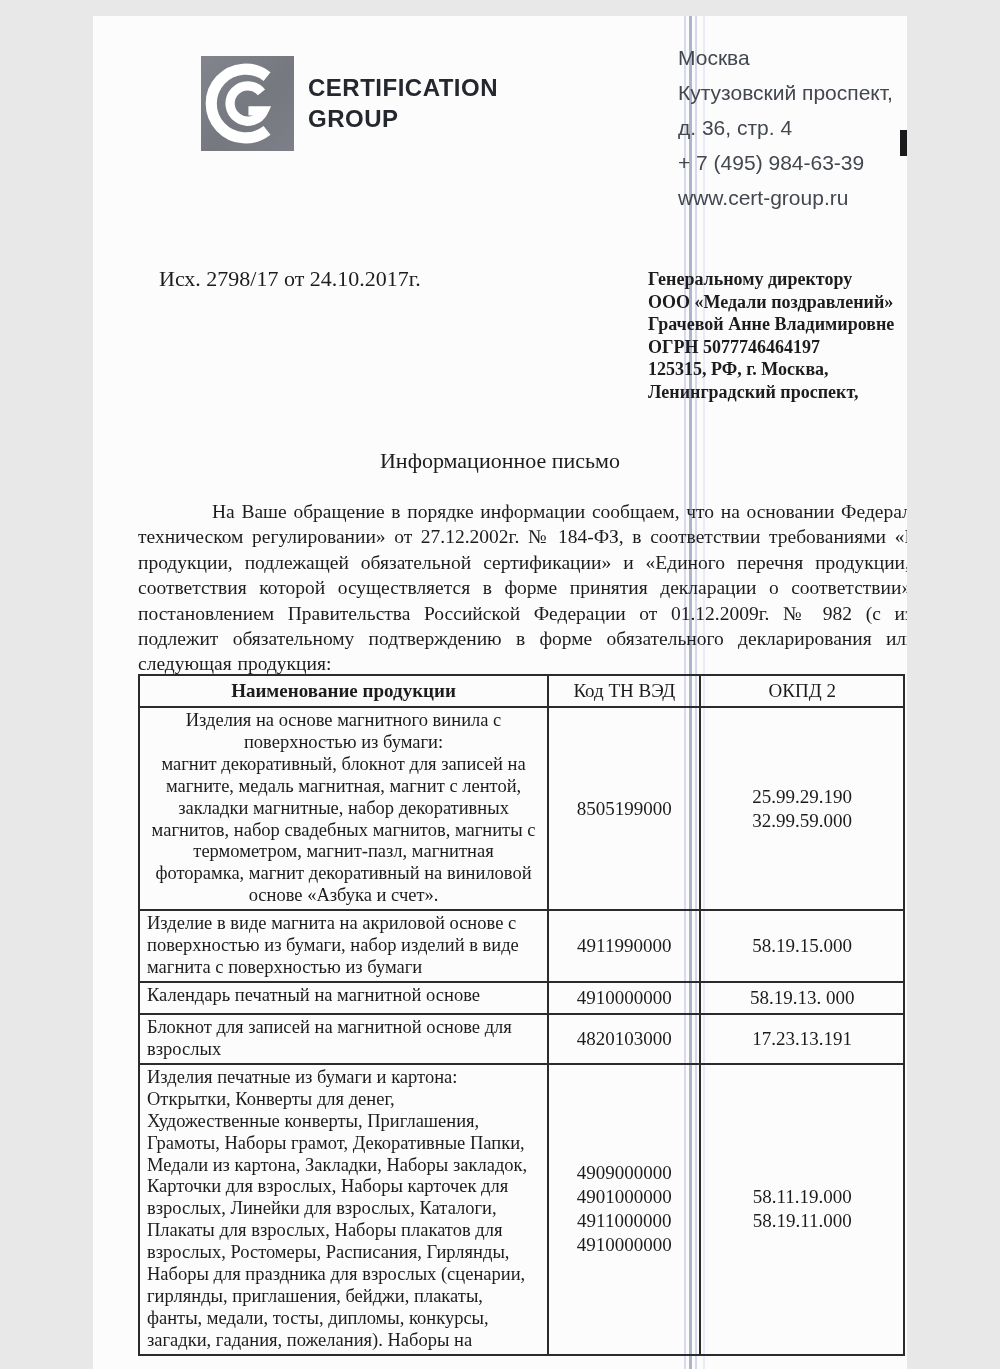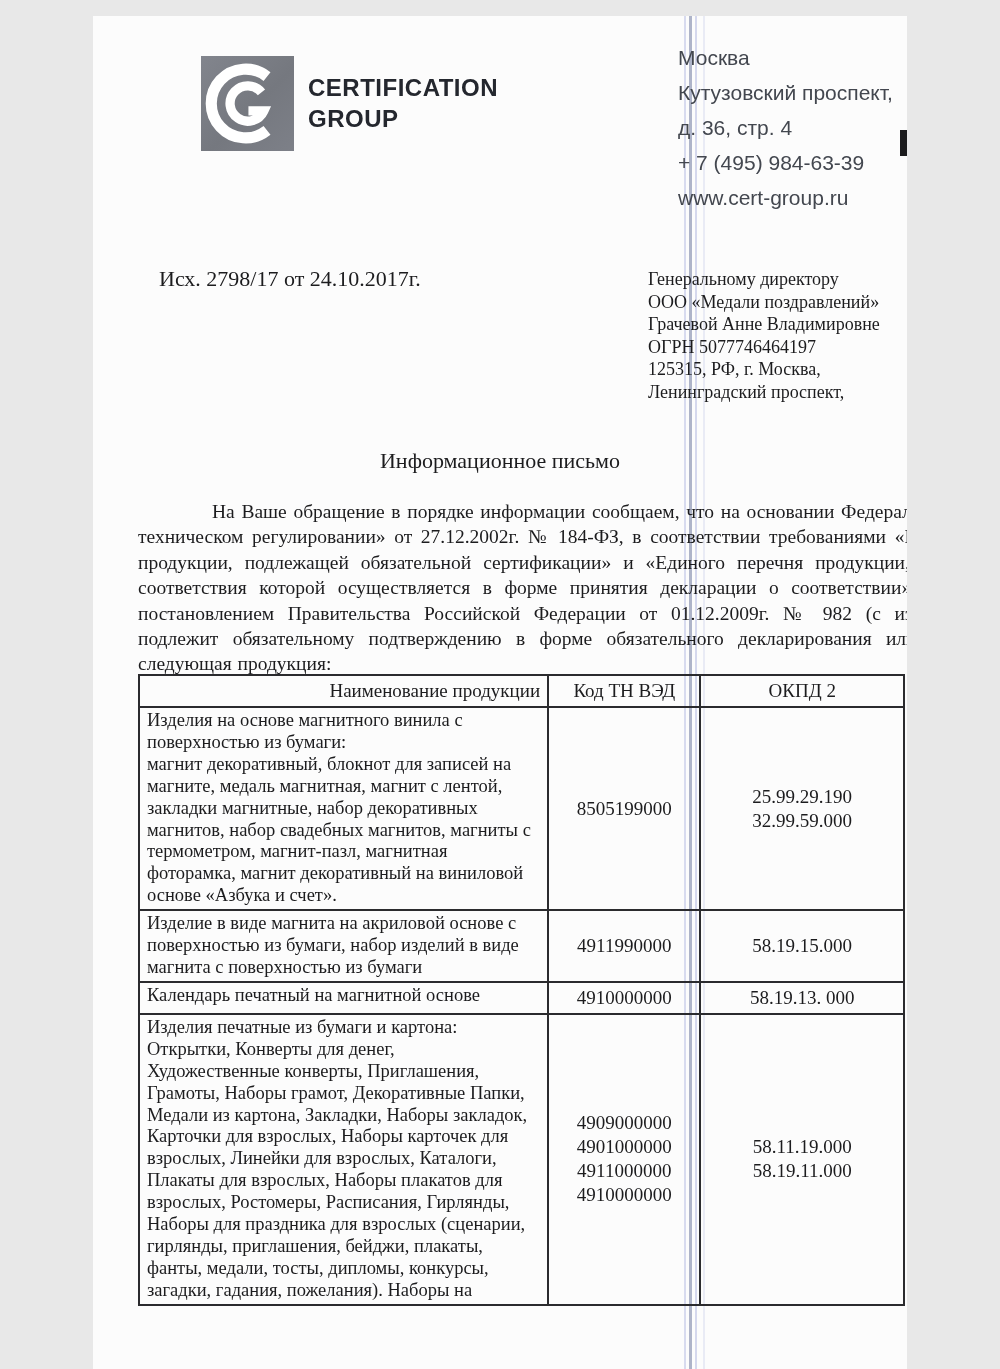--- a/index.html
+++ b/index.html
@@ -30,41 +30,41 @@
   }
   .wordmark div{font-variant:small-caps;}
   .contact{
     position:absolute;left:585px;top:24px;
     font-family:"Liberation Sans", sans-serif;
     font-size:21px;line-height:35px;color:#43474f;
   }
 
   
   .ref{position:absolute;left:66px;top:250px;font-size:22px;}
-  .recipient{position:absolute;left:555px;top:252px;font-size:18px;line-height:22.5px;}
+  .recipient{position:absolute;left:555px;top:252px;font-size:18px;line-height:22.5px;font-weight:bold;}
 
   
   .title{position:absolute;left:0;right:0;top:432px;text-align:center;font-size:22px;}
   .body-par{
     position:absolute;left:45px;top:483px;width:911px;
     font-size:19.5px;line-height:25.4px;text-align:justify;text-indent:74px;
     word-spacing:1px;
   }
 
   
   .tbl-wrap{position:absolute;left:45px;top:658px;}
   table{border-collapse:collapse;table-layout:fixed;width:767px;}
   th,td{border:2px solid #2b2b2e;vertical-align:middle;padding:2px 7px;}
-  th{font-size:19px;height:26px;text-align:right;font-weight:400;}
+  th{font-size:19px;height:26px;text-align:center;font-weight:700;}
   th.c,td.c{text-align:center;}
   td.name{font-size:18.5px;line-height:21.9px;vertical-align:top;text-align:left;}
   td.code{font-size:19px;line-height:24px;}
   .ml{white-space:pre-line;}
   .col1{width:408px;}.col2{width:152px;}.col3{width:203px;}
-  tr.r1 td{height:192px;}
+  tr.r1 td{height:192px;text-align:center;}
   tr.r2 td{height:64px;}
   tr.r3 td{height:26px;}
   tr.r4 td{height:44px;}
   tr.r5 td{height:278px;}
 
   .page-num{position:absolute;left:958px;top:1308px;font-size:21px;}
 </style>
 </head>
 <body>
 
@@ -128,20 +128,25 @@
       <tr class="r2">
         <td class="name ml">Изделие в виде магнита на акриловой основе с поверхностью из бумаги, набор изделий в виде магнита с поверхностью из бумаги</td>
         <td class="code c">4911990000</td>
         <td class="code c ml">58.19.15.000</td>
       </tr>
       <tr class="r3">
         <td class="name ml">Календарь печатный на магнитной основе</td>
         <td class="code c">4910000000</td>
         <td class="code c ml">58.19.13. 000</td>
       </tr>
+      <tr class="r4">
+        <td class="name ml">Блокнот для записей на магнитной основе для взрослых</td>
+        <td class="code c">4820103000</td>
+        <td class="code c ml">17.23.13.191</td>
+      </tr>
       <tr class="r5">
         <td class="name ml">Изделия печатные из бумаги и картона:
 Открытки, Конверты для денег,
 Художественные конверты, Приглашения,
 Грамоты, Наборы грамот, Декоративные Папки,
 Медали из картона, Закладки, Наборы закладок, Карточки для взрослых, Наборы карточек для взрослых, Линейки для взрослых, Каталоги, Плакаты для взрослых, Наборы плакатов для взрослых, Ростомеры, Расписания, Гирлянды, Наборы для праздника для взрослых (сценарии, гирлянды, приглашения, бейджи, плакаты, фанты, медали, тосты, дипломы, конкурсы, загадки, гадания, пожелания). Наборы на</td>
         <td class="code c ml">4909000000
 4901000000
 4911000000
 4910000000</td>

